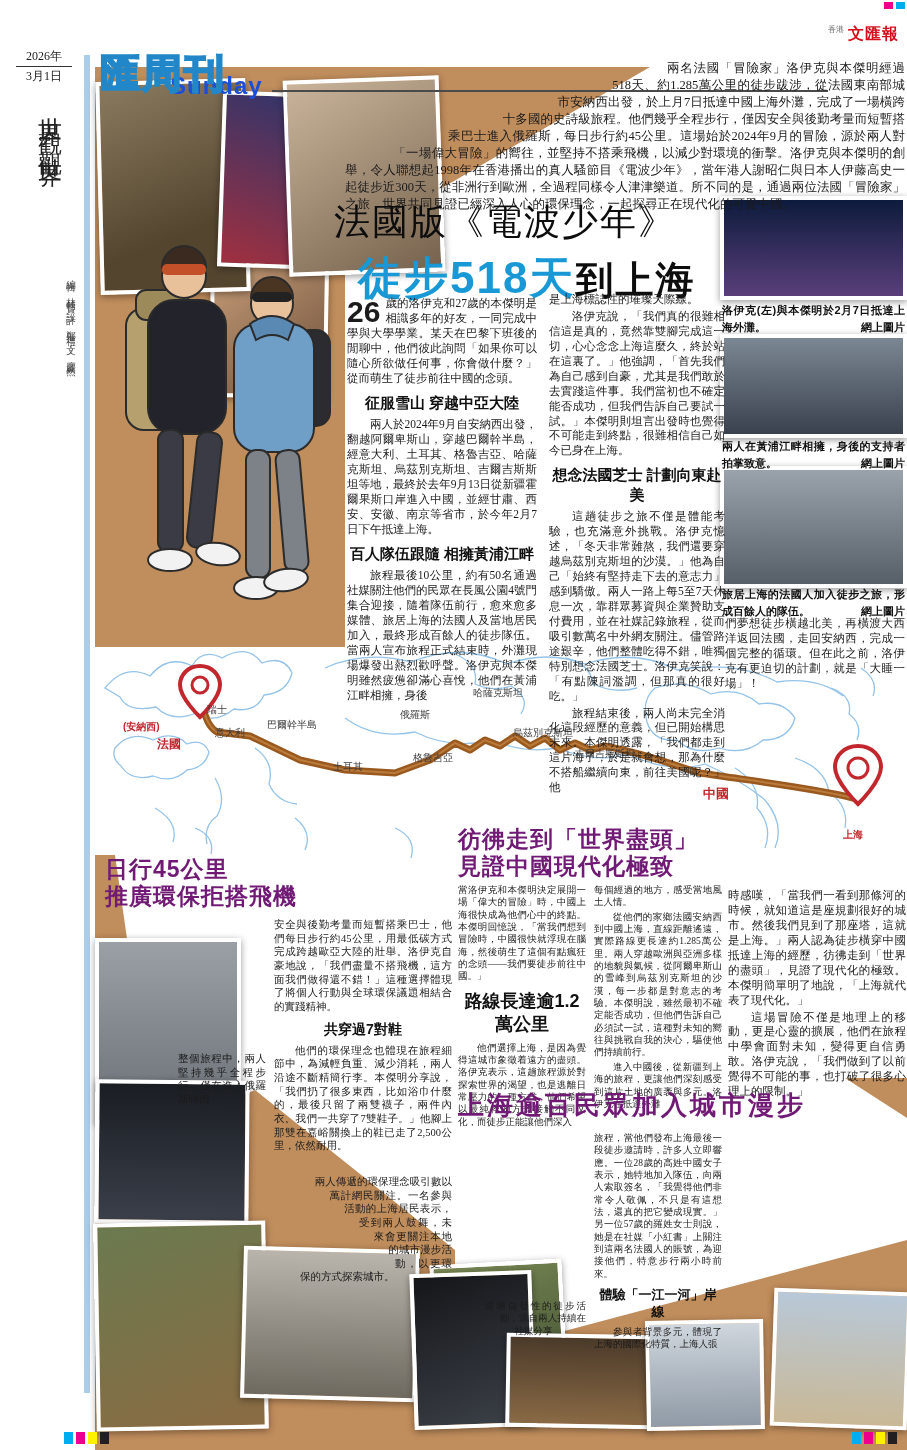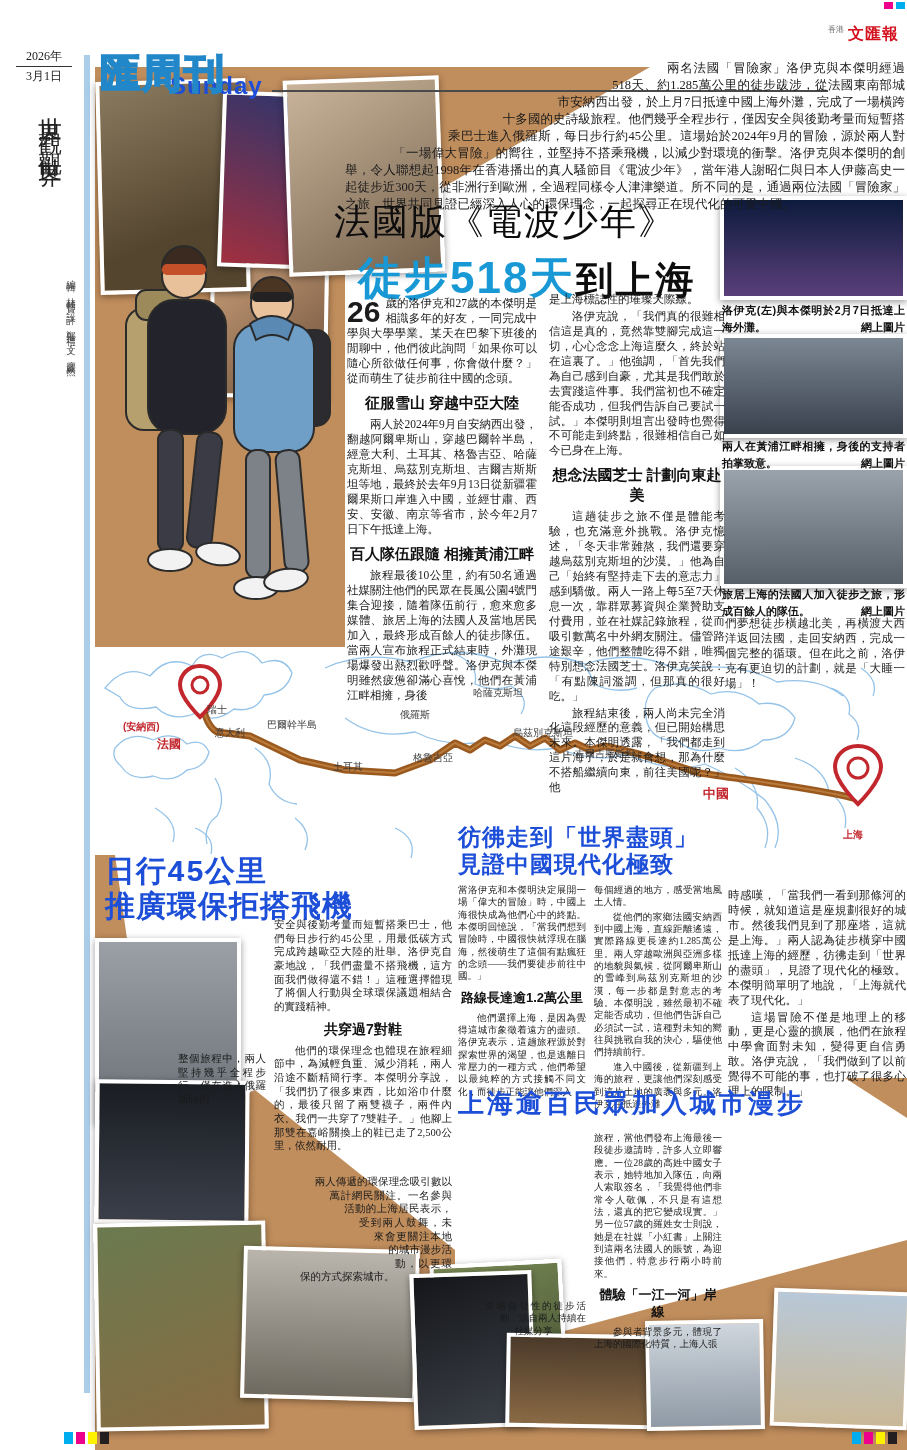--- a/index.html
+++ b/index.html
@@ -25,22 +25,22 @@
   .ph-food{background:linear-gradient(180deg,#4b3a2a,#8a6a45);}
   .ph-ski{background:linear-gradient(180deg,#cfd6dd,#8f9aa6);}
   .ph-beach{background:linear-gradient(180deg,#b8c8d8,#c9b896);}
   .ph-grass{background:linear-gradient(160deg,#7a8a55,#4c5a38);}
   
   .body-col{position:absolute;font-size:11.5px;line-height:1.3;text-align:justify;z-index:5;}
   .body-col p{margin:0 0 2px 0;text-indent:2em;}
   .body-col p.noind{text-indent:0;}
   .subhead{font-family:"Liberation Sans",sans-serif;font-weight:bold;font-size:15px;
            text-align:center;text-indent:0 !important;margin:7px 0 5px 0 !important;color:#111;}
-  .sec-head{position:absolute;font-family:Liberation Mono, monospace;font-weight:900;
-            color:#1d4ed8;letter-spacing:1px;line-height:1.16;z-index:5;}
+  .sec-head{position:absolute;font-family:Liberation Sans, sans-serif;font-weight:900;
+            color:#701a75;letter-spacing:1px;line-height:1.16;z-index:5;}
   .cap{position:absolute;font-family:"Liberation Sans",sans-serif;font-size:11px;font-weight:bold;
        line-height:1.5;text-align:justify;z-index:5;color:#111;}
   .cap .credit{float:right;}
   .sm1{font-size:10.5px;}
   .sm2{font-size:9.5px;}
   .dropcap{float:left;font-size:30px;font-weight:bold;line-height:.92;margin:2px 5px 0 0;
            font-family:"Liberation Sans",sans-serif;}
   .vert{writing-mode:vertical-rl;}
   .regbox{position:absolute;z-index:6;display:flex;gap:3px;}
   .regbox span{display:block;width:9px;height:12px;}
@@ -187,21 +187,21 @@
   <div class="cap" style="left:722px;top:438px;width:183px;">
     <span>兩人在黃浦江畔相擁，身後的支持者拍掌致意。</span>
     <span class="credit">網上圖片</span>
   </div>
   <div class="photo ph-crowd" style="left:720px;top:466px;width:179px;height:114px;"></div>
   <div class="cap" style="left:722px;top:586px;width:183px;">
     <span>旅居上海的法國人加入徒步之旅，形成百餘人的隊伍。</span>
     <span class="credit">網上圖片</span>
   </div>
 
-  <div class="sec-head" style="left:105px;top:856px;font-size:30px;">
+  <div class="sec-head" style="left:105px;top:856px;font-size:23px;">
     <div>日行45公里</div>
     <div>推廣環保拒搭飛機</div>
   </div>
   <div class="body-col sm1" style="left:178px;top:1052px;width:88px;">
     <p class="noind">整個旅程中，兩人堅持幾乎全程步行，僅在進入俄羅斯時因</p>
   </div>
   <div class="body-col sm1" style="left:274px;top:918px;width:178px;">
     <p class="noind">安全與後勤考量而短暫搭乘巴士，他們每日步行約45公里，用最低碳方式完成跨越歐亞大陸的壯舉。洛伊克自豪地說，「我們盡量不搭飛機，這方面我們做得還不錯！」這種選擇體現了將個人行動與全球環保議題相結合的實踐精神。</p>
     <p class="subhead" style="font-size:14px;">共穿過7對鞋</p>
     <p>他們的環保理念也體現在旅程細節中，為減輕負重、減少消耗，兩人沿途不斷精簡行李。本傑明分享說，「我們扔了很多東西，比如浴巾什麼的，最後只留了兩雙襪子，兩件內衣。我們一共穿了7雙鞋子。」他腳上那雙在嘉峪關換上的鞋已走了2,500公里，依然耐用。</p>
@@ -212,21 +212,21 @@
   </div>
   <div class="photo ph-sandal" style="left:95px;top:938px;width:138px;height:178px;"></div>
   <div class="photo ph-camp" style="left:95px;top:1080px;width:146px;height:136px;transform:rotate(.5deg);"></div>
 
   <div class="sec-head" style="left:458px;top:826px;font-size:23px;">
     <div>彷彿走到「世界盡頭」</div>
     <div>見證中國現代化極致</div>
   </div>
   <div class="body-col sm2" style="left:458px;top:884px;width:128px;">
     <p class="noind">當洛伊克和本傑明決定展開一場「偉大的冒險」時，中國上海很快成為他們心中的終點。本傑明回憶說，「當我們想到冒險時，中國很快就浮現在腦海，然後萌生了這個有點瘋狂的念頭——我們要徒步前往中國。」</p>
-    <p class="subhead" style="font-size:13px;">路線長達逾1.2萬公里</p>
+    <p class="subhead" style="font-size:18px;">路線長達逾1.2萬公里</p>
     <p>他們選擇上海，是因為覺得這城市象徵着遠方的盡頭。洛伊克表示，這趟旅程源於對探索世界的渴望，也是逃離日常壓力的一種方式，他們希望以最純粹的方式接觸不同文化，而徒步正能讓他們深入</p>
   </div>
   <div class="body-col sm2" style="left:594px;top:884px;width:128px;">
     <p class="noind">每個經過的地方，感受當地風土人情。</p>
     <p>從他們的家鄉法國安納西到中國上海，直線距離遙遠，實際路線更長達約1.285萬公里。兩人穿越歐洲與亞洲多樣的地貌與氣候，從阿爾卑斯山的雪峰到烏茲別克斯坦的沙漠，每一步都是對意志的考驗。本傑明說，雖然最初不確定能否成功，但他們告訴自己必須試一試，這種對未知的嚮往與挑戰自我的決心，驅使他們持續前行。</p>
     <p>進入中國後，從新疆到上海的旅程，更讓他們深刻感受到這片土地的廣袤與多元。洛伊克在抵達外灘</p>
   </div>
   <div class="body-col" style="left:728px;top:888px;width:178px;">
     <p class="noind">時感嘆，「當我們一看到那條河的時候，就知道這是座規劃很好的城市。然後我們見到了那座塔，這就是上海。」兩人認為徒步橫穿中國抵達上海的經歷，彷彿走到「世界的盡頭」，見證了現代化的極致。本傑明簡單明了地說，「上海就代表了現代化。」</p>
     <p>這場冒險不僅是地理上的移動，更是心靈的擴展，他們在旅程中學會面對未知，變得更自信勇敢。洛伊克說，「我們做到了以前覺得不可能的事，也打破了很多心理上的限制。」</p>

